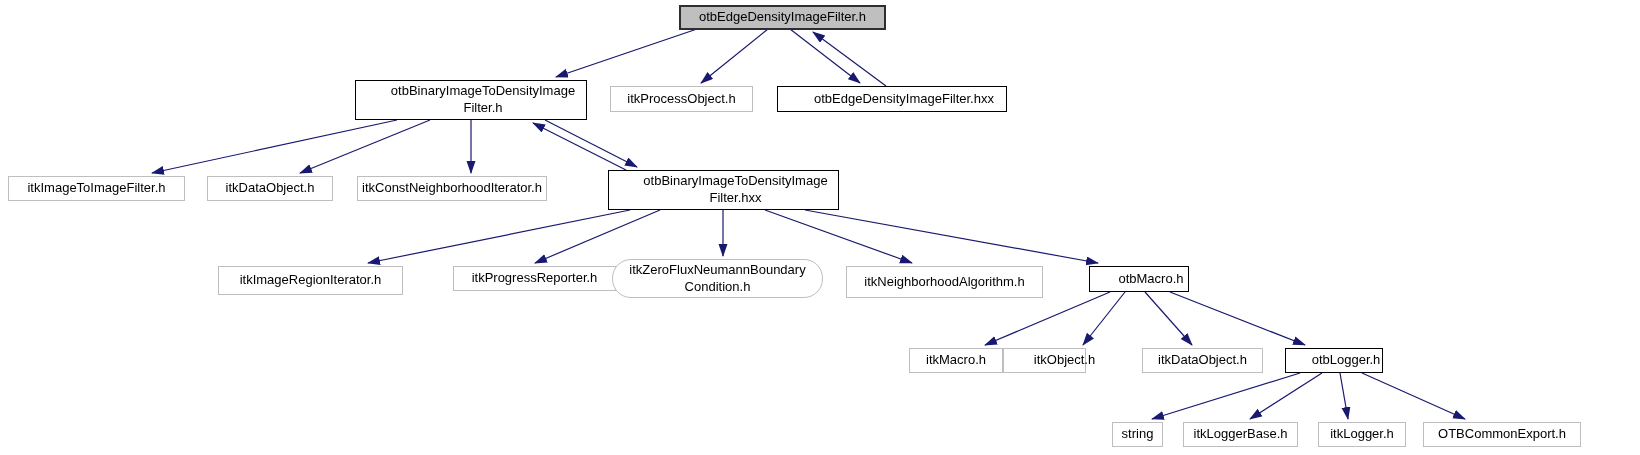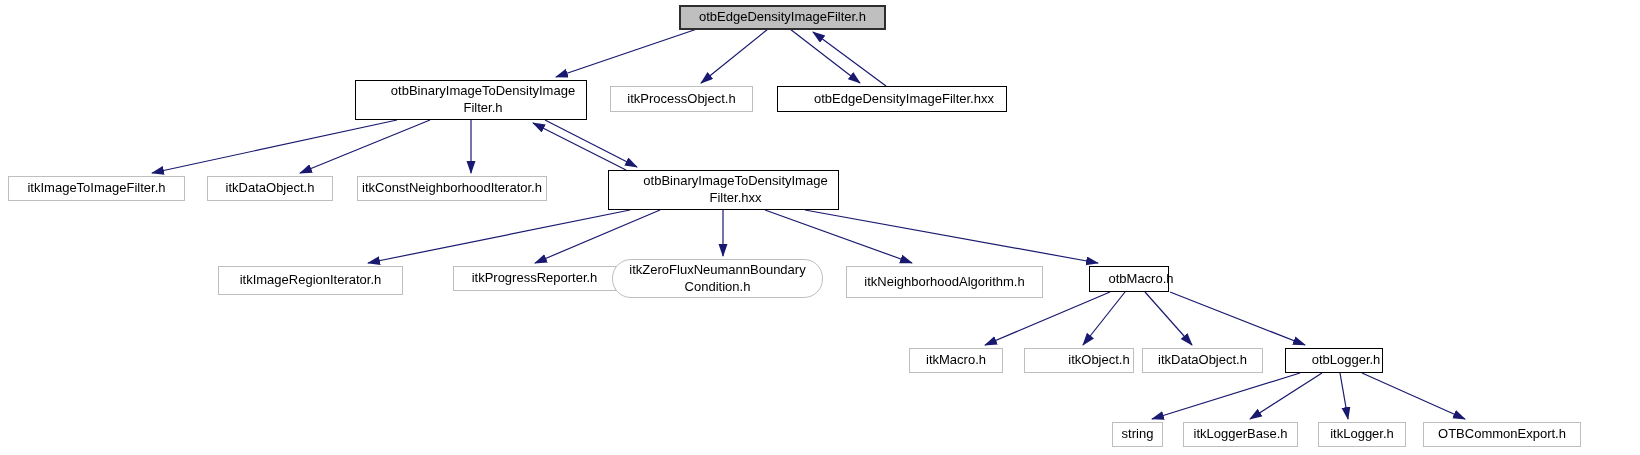--- a/index.html
+++ b/index.html
@@ -86,25 +86,25 @@
 
   <div class="node" style="left:218px; top:266px; width:185px; height:29px;">itkImageRegionIterator.h</div>
 
   <div class="node" style="left:425px; top:266px; width:163px; height:25px;margin-left:28px;">itkProgressReporter.h</div>
 
   <div class="node" style="left:612px; top:259px; width:211px; height:39px;border-radius:19px;">itkZeroFluxNeumannBoundary
 Condition.h</div>
 
   <div class="node" style="left:846px; top:266px; width:197px; height:32px;">itkNeighborhoodAlgorithm.h</div>
 
-  <div class="node doc" style="left:1089px; top:266px; width:80px; height:26px;">otbMacro.h</div>
+  <div class="node doc" style="left:1089px; top:266px; width:100px; height:26px;">otbMacro.h</div>
 
   <div class="node" style="left:909px; top:348px; width:94px; height:25px;">itkMacro.h</div>
 
-  <div class="node" style="left:1024px; top:348px; width:110px; height:25px;padding-left:40px;">itkObject.h</div>
+  <div class="node" style="left:1003px; top:348px; width:83px; height:25px;padding-left:40px;">itkObject.h</div>
 
   <div class="node" style="left:1142px; top:348px; width:121px; height:25px;">itkDataObject.h</div>
 
   <div class="node doc" style="left:1285px; top:348px; width:98px; height:25px;">otbLogger.h</div>
 
   <div class="node" style="left:1112px; top:422px; width:51px; height:25px;">string</div>
 
   <div class="node" style="left:1183px; top:422px; width:115px; height:25px;">itkLoggerBase.h</div>
 
   <div class="node" style="left:1318px; top:422px; width:88px; height:25px;">itkLogger.h</div>

